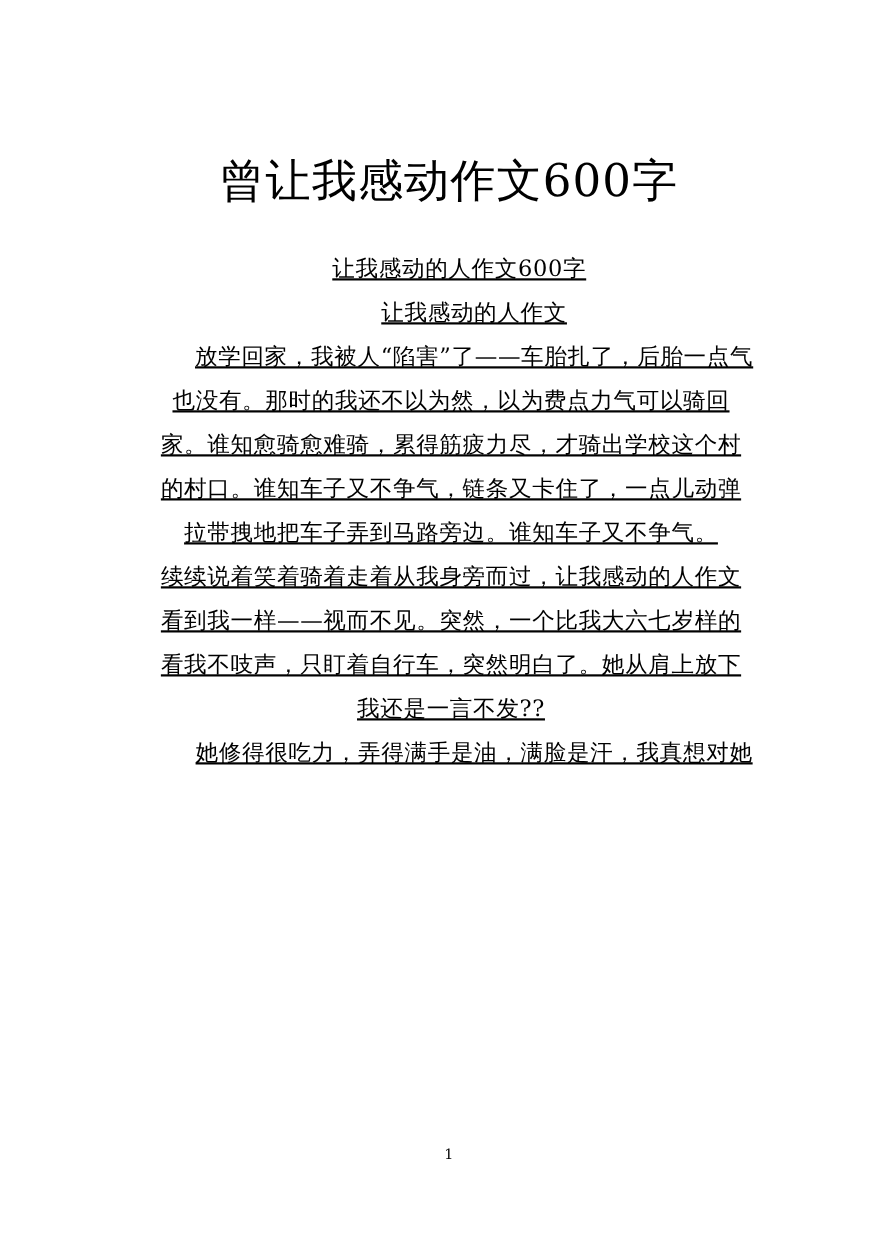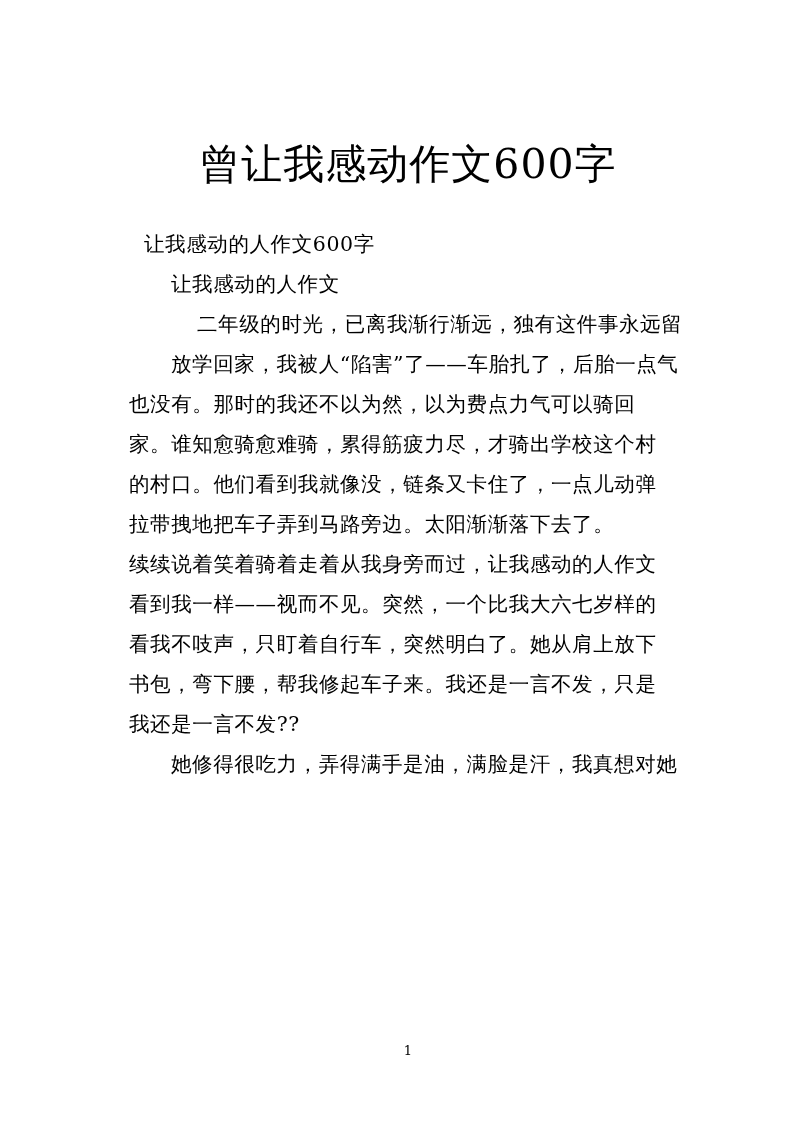--- a/index.html
+++ b/index.html
@@ -44,21 +44,22 @@
     left: 118px;
     top: 224px;
     width: 562px;
   }
 
   .line {
     font-size: 20.5px;
     line-height: 40px;
     letter-spacing: 0.6px;
     white-space: pre;
-    text-align: left;
+    text-align: center;
+    text-decoration: underline;
   }
 
   
   .indent-1 { padding-left: 15px; }
   .indent-2 { padding-left: 42px; }
   .indent-3 { padding-left: 68px; }
 
   .page-number {
     position: absolute;
     left: 0;
@@ -75,32 +76,30 @@
 
 <div class="page">
 
   <div class="doc-title">曾让我感动作文600字</div>
 
   <div class="body-block">
 
     <div class="line indent-1">让我感动的人作文600字</div>
     <div class="line indent-2">让我感动的人作文</div>
 
-    <div class="line indent-3">二年级的时光，已离我渐行渐远，独有这件事永远留</div>
 
     <div class="line indent-2">放学回家，我被人“陷害”了——车胎扎了，后胎一点气</div>
     <div class="line">也没有。那时的我还不以为然，以为费点力气可以骑回</div>
     <div class="line">家。谁知愈骑愈难骑，累得筋疲力尽，才骑出学校这个村</div>
-    <div class="line">的村口。他们看到我就像没，链条又卡住了，一点儿动弹</div>
-    <div class="line">拉带拽地把车子弄到马路旁边。太阳渐渐落下去了。</div>
+    <div class="line">的村口。谁知车子又不争气，链条又卡住了，一点儿动弹</div>
+    <div class="line">拉带拽地把车子弄到马路旁边。谁知车子又不争气。</div>
 
     <div class="line">续续说着笑着骑着走着从我身旁而过，让我感动的人作文</div>
     <div class="line">看到我一样——视而不见。突然，一个比我大六七岁样的</div>
     <div class="line">看我不吱声，只盯着自行车，突然明白了。她从肩上放下</div>
-    <div class="line">书包，弯下腰，帮我修起车子来。我还是一言不发，只是</div>
     <div class="line">我还是一言不发??</div>
 
     <div class="line indent-2">她修得很吃力，弄得满手是油，满脸是汗，我真想对她</div>
 
   </div>
 
   <div class="page-number">1</div>
 
 </div>
 

